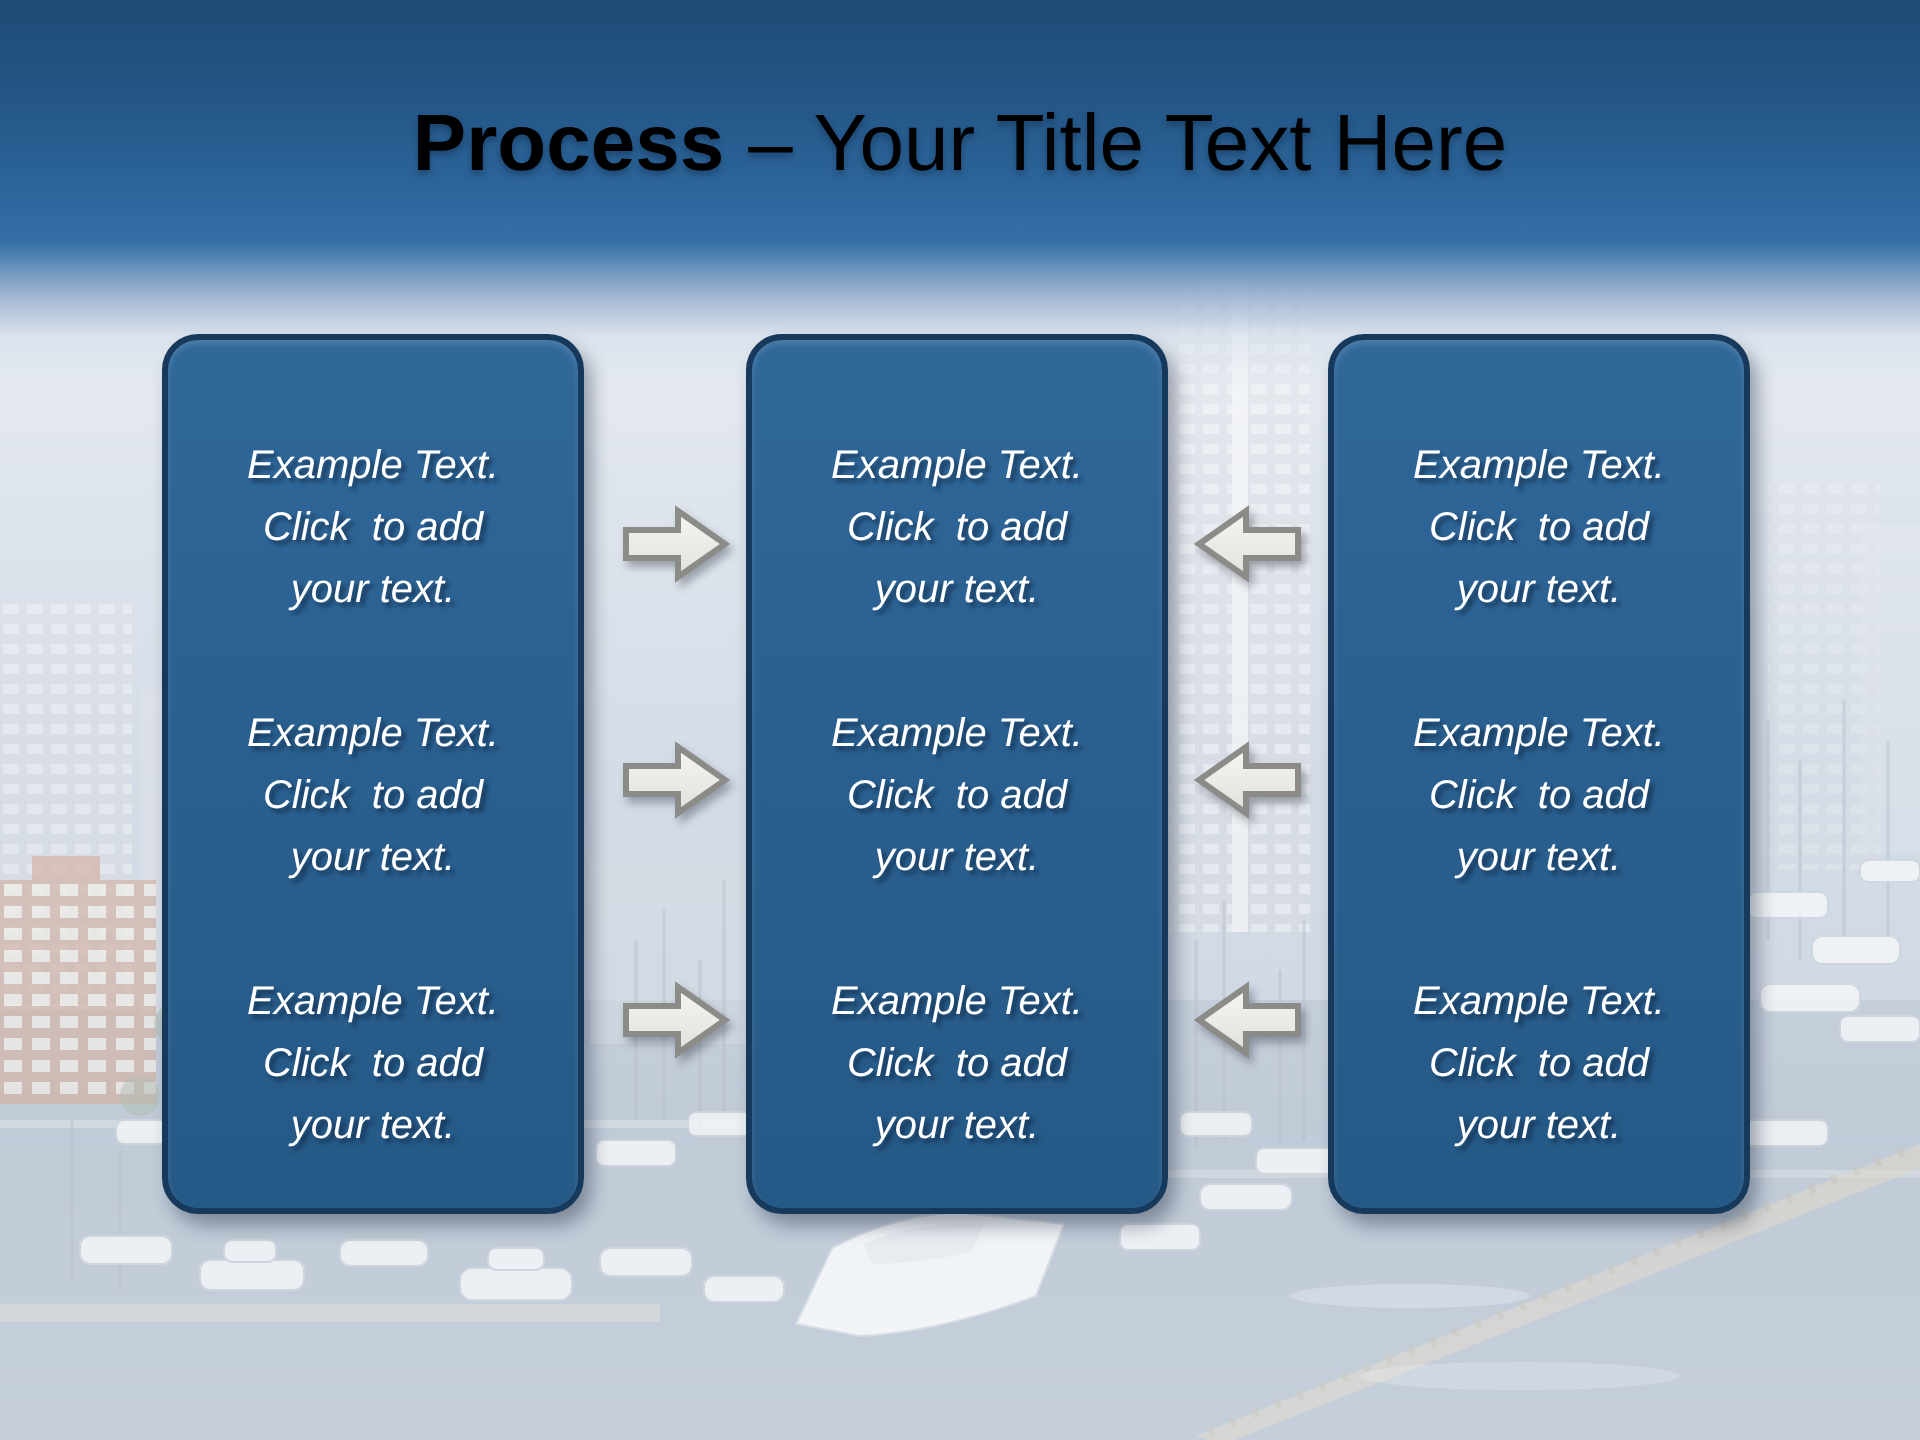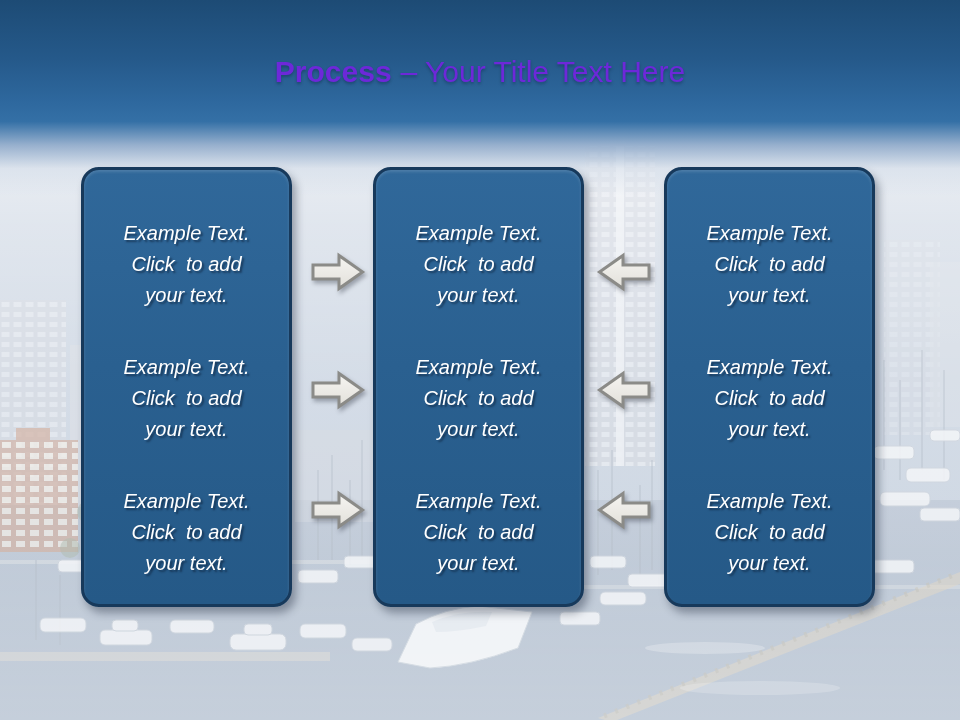--- a/index.html
+++ b/index.html
@@ -14,21 +14,21 @@
       #1d4b75 0%,
       #25598a 30%,
       #2e689e 52%,
       #3470a6 62%,
       rgba(130,160,196,0.80) 74%,
       rgba(205,216,230,0.45) 86%,
       rgba(208,219,233,0) 100%);
   }
   .title{
     position:absolute;top:52px;left:0;width:100%;text-align:center;
-    color:#6d28d9;font-size:30px;line-height:40px;
+    color:#000000;font-size:40px;line-height:40px;
     text-shadow:0 2px 3px rgba(10,25,50,0.35);
   }
   .title .bold{font-weight:700;}
   .title .regular{font-weight:400;margin-left:0.30em;}
   .panel{
     position:absolute;top:167px;width:211px;height:440px;box-sizing:border-box;
     background:linear-gradient(180deg,#30689a 0%,#2a6090 45%,#255987 100%);
     border:3px solid #17395b;border-radius:18px;
     box-shadow:4px 6px 9px rgba(22,32,52,0.38), inset 0 2px 3px rgba(255,255,255,0.14);
     display:flex;flex-direction:column;align-items:center;

